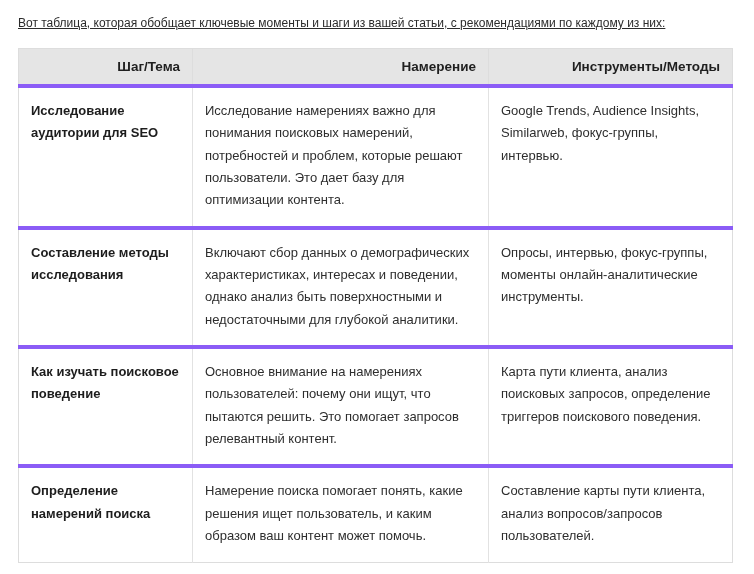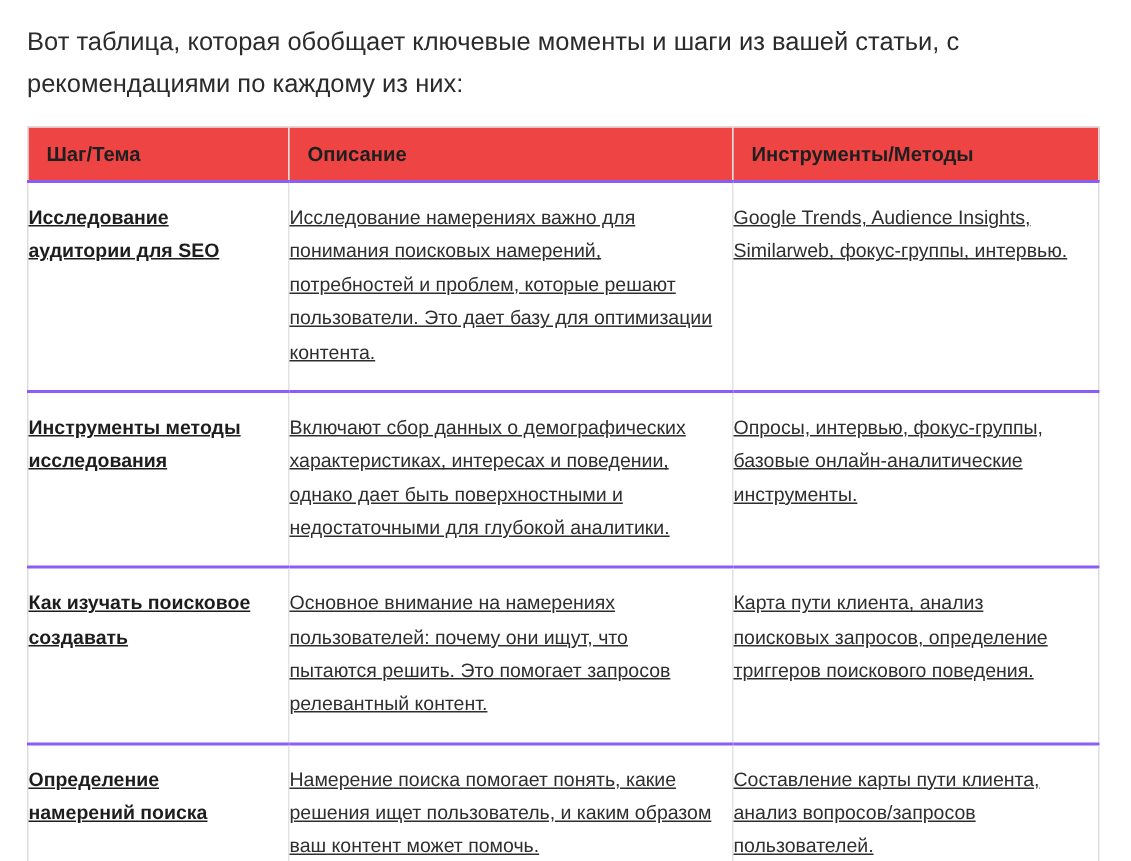--- a/index.html
+++ b/index.html
@@ -13,55 +13,55 @@
     font-family: "Liberation Sans", sans-serif;
     color: #222222;
     overflow: hidden;
   }
   .page {
     width: 754px;
     box-sizing: border-box;
     padding: 10px 18px 0 18px;
   }
   .intro {
-    font-size: 17px;
+    font-size: 12px;
     line-height: 1.65;
     color: #2b2b2b;
     margin: 4px 0 14px 0;
     max-width: 716px;
+    text-decoration: underline;
   }
   table.summary {
     width: 714px;
     border-collapse: collapse;
     table-layout: fixed;
     font-size: 13px;
     border: 1px solid #dddddd;
   }
   table.summary col.c1 { width: 174px; }
   table.summary col.c2 { width: 296px; }
   table.summary col.c3 { width: 244px; }
   table.summary thead th {
-    background: #ef4444;
-    text-align: left;
+    background: #e5e5e5;
+    text-align: right;
     font-weight: bold;
     font-size: 13.5px;
     color: #1f1f1f;
     padding: 10px 12px;
     border-right: 1px solid #dddddd;
     border-bottom: 1px solid #dddddd;
   }
   table.summary thead th:last-child { border-right: none; }
   table.summary tbody td {
     vertical-align: top;
-    padding: 12px 12px 14px 0;
-    border-top: 2px solid #8b5cf6;
+    padding: 12px 12px 14px 12px;
+    border-top: 4px solid #8b5cf6;
     border-right: 1px solid #e2e2e2;
     line-height: 1.72;
     color: #2e2e2e;
-    text-decoration: underline;
   }
   table.summary tbody td:last-child { border-right: none; }
   table.summary tbody td.topic {
     font-weight: bold;
     color: #1d1d1d;
   }
 </style>
 </head>
 <body>
 
@@ -71,37 +71,37 @@
 
   <table class="summary">
     <colgroup>
       <col class="c1">
         <col class="c2">
         <col class="c3">
     </colgroup>
     <thead>
       <tr>
         <th>Шаг/Тема</th>
-        <th>Описание</th>
+        <th>Намерение</th>
         <th>Инструменты/Методы</th>
       </tr>
     </thead>
     <tbody>
       <tr>
         <td class="topic">Исследование аудитории для SEO</td>
         <td>Исследование намерениях важно для понимания поисковых намерений, потребностей и проблем, которые решают пользователи. Это дает базу для оптимизации контента.</td>
         <td>Google Trends, Audience Insights, Similarweb, фокус-группы, интервью.</td>
       </tr>
       <tr>
-        <td class="topic">Инструменты методы исследования</td>
-        <td>Включают сбор данных о демографических характеристиках, интересах и поведении, однако дает быть поверхностными и недостаточными для глубокой аналитики.</td>
-        <td>Опросы, интервью, фокус-группы, базовые онлайн-аналитические инструменты.</td>
+        <td class="topic">Составление методы исследования</td>
+        <td>Включают сбор данных о демографических характеристиках, интересах и поведении, однако анализ быть поверхностными и недостаточными для глубокой аналитики.</td>
+        <td>Опросы, интервью, фокус-группы, моменты онлайн-аналитические инструменты.</td>
       </tr>
       <tr>
-        <td class="topic">Как изучать поисковое создавать</td>
+        <td class="topic">Как изучать поисковое поведение</td>
         <td>Основное внимание на намерениях пользователей: почему они ищут, что пытаются решить. Это помогает запросов релевантный контент.</td>
         <td>Карта пути клиента, анализ поисковых запросов, определение триггеров поискового поведения.</td>
       </tr>
       <tr>
         <td class="topic">Определение намерений поиска</td>
         <td>Намерение поиска помогает понять, какие решения ищет пользователь, и каким образом ваш контент может помочь.</td>
         <td>Составление карты пути клиента, анализ вопросов/запросов пользователей.</td>
       </tr>
     </tbody>
   </table>

